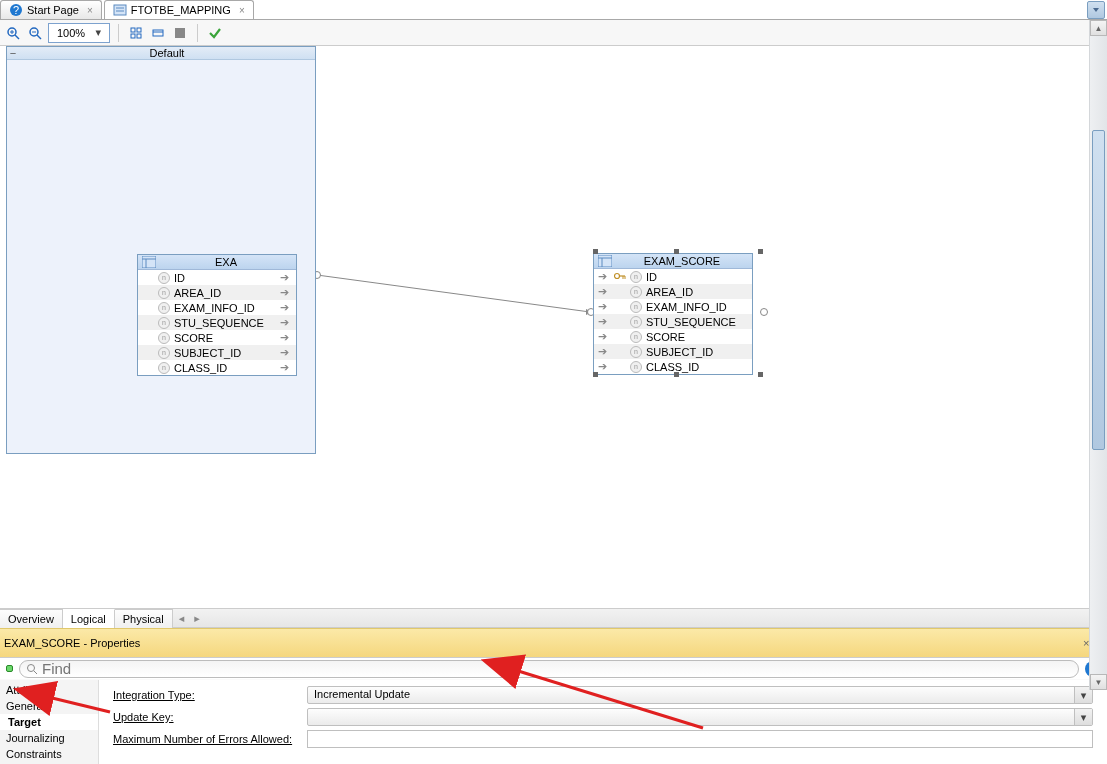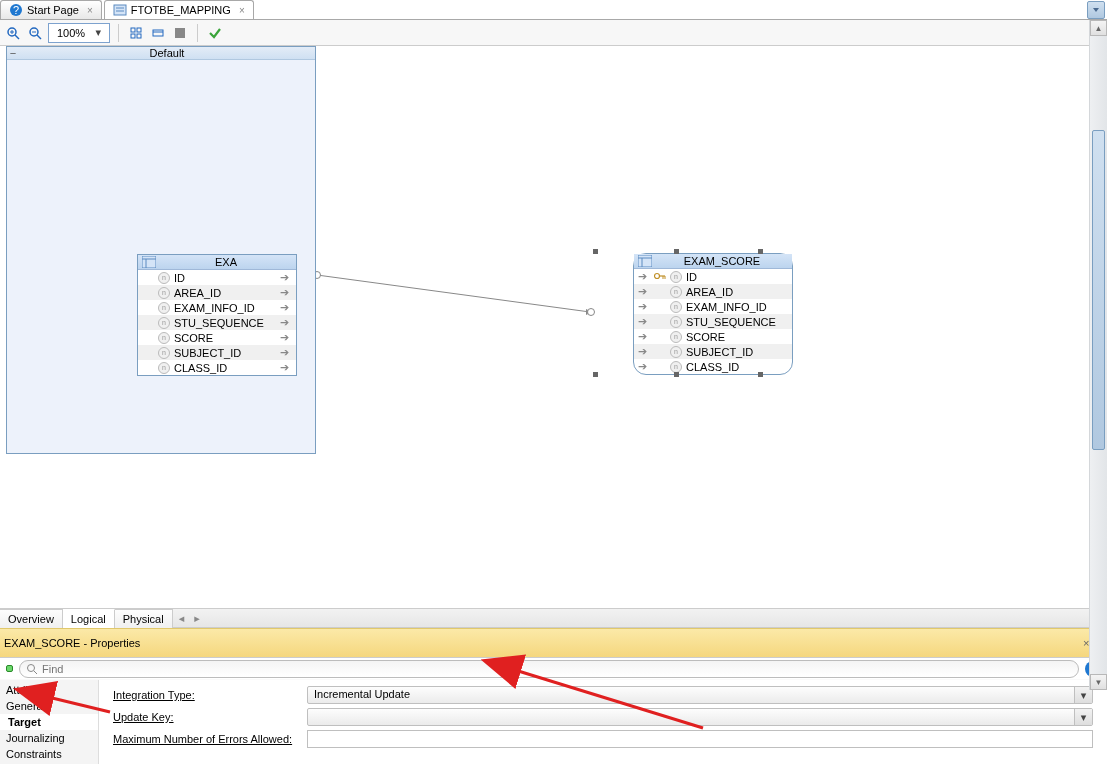--- a/index.html
+++ b/index.html
@@ -54,21 +54,21 @@
 
 
 .prop-header-bar { display:flex; align-items:center; height:30px; border-bottom:1px solid #ccc; background:linear-gradient(#fbe9a8,#f5d77e); padding:0 4px; border-top:1px solid #e0c86c; }
 .prop-header-bar .title { flex:1; }
 .prop-header-bar .close { color:#666; cursor:pointer; padding:0 4px; }
 .prop-header-bar .dd { color:#666; padding:0 2px; }
 
 .find-bar { display:flex; align-items:center; height:22px; padding: 2px 6px; gap:6px; border-bottom:1px solid #fafafa; }
 .find-bar .status-dot { width:7px; height:7px; border:1px solid #2a8a2a; background:#6cd86c; border-radius:2px; }
 .find-field { flex:1; display:flex; align-items:center; border:1px solid #bcbcbc; border-radius:10px; height:18px; padding:0 6px; gap:4px; background: linear-gradient(#f4f4f4,#fff); }
-.find-field input { border:none; outline:none; flex:1; background:transparent; font-size:11px; }
+.find-field input { border:none; outline:none; flex:1; background:transparent; font-size:15px; }
 .help-icon { width:16px; height:16px; border-radius:50%; background:#1f78d1; color:#fff; display:flex; align-items:center; justify-content:center; font-weight:bold; font-size:11px; }
 
 
 .prop-body { display:flex; height:118px; }
 .prop-sidebar { width:99px; background:#f4f4f4; border-right:1px solid #ddd; padding-top:2px; }
 .prop-sidebar .item { padding: 2px 6px; }
 .prop-sidebar .item.active { font-weight: bold; background:#fff;padding-left:8px; }
 .prop-form { flex:1; padding: 4px 14px; }
 .form-row { display:flex; align-items:center; height:22px; gap:6px; }
 .form-row label { width:188px;text-decoration:underline; }
@@ -231,21 +231,21 @@
         </div>
         <div class="entity-row">
           <span style="width:12px"></span>
           <span class="col-icon">n</span>
           <span class="name">CLASS_ID</span>
           <span class="arrow-out">➔</span>
         </div>
       </div>
   </div>
 
-  <div class="entity" id="ent-tgt" style="left:633px; top:207px;border-radius:13px;">
+  <div class="entity" id="ent-tgt" style="left:593px; top:207px;">
     <div class="entity-header">
       <span class="tbl-icon"><svg width="14" height="12">
             <rect x="0" y="0" width="14" height="12" fill="#d4e4f7" stroke="#5a8ac0"></rect>
             <line x1="0" y1="3" x2="14" y2="3" stroke="#5a8ac0"></line>
             <line x1="4" y1="3" x2="4" y2="12" stroke="#5a8ac0"></line>
           </svg></span>
       <span class="title">EXAM_SCORE</span>
     </div>
     <div class="entity-rows" id="tgt-rows">
         <div class="entity-row">

